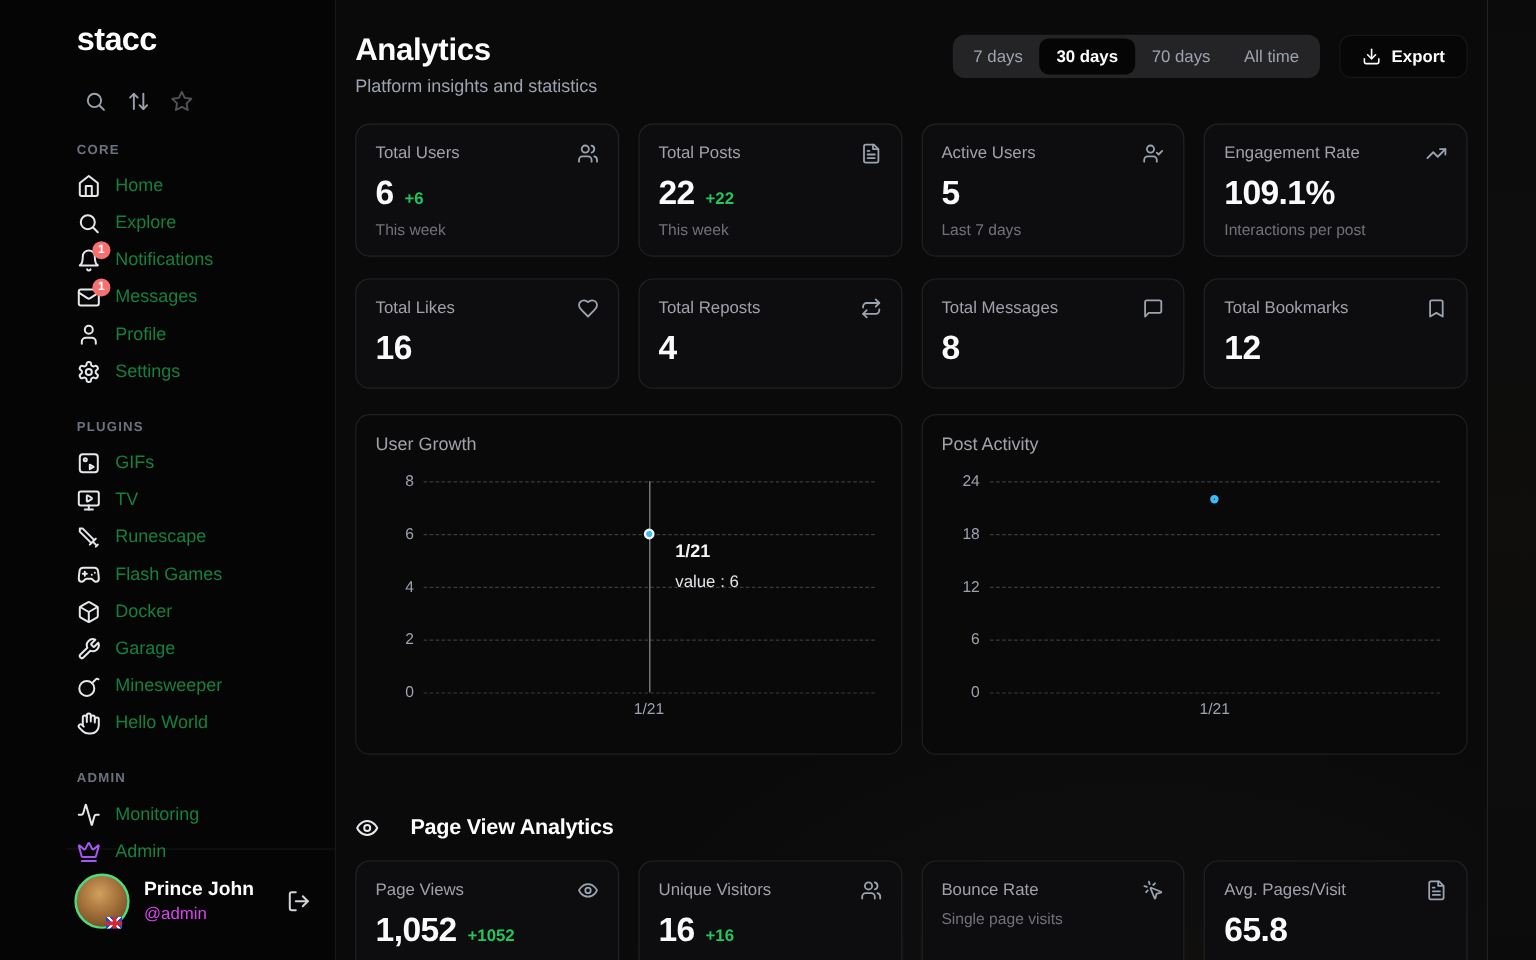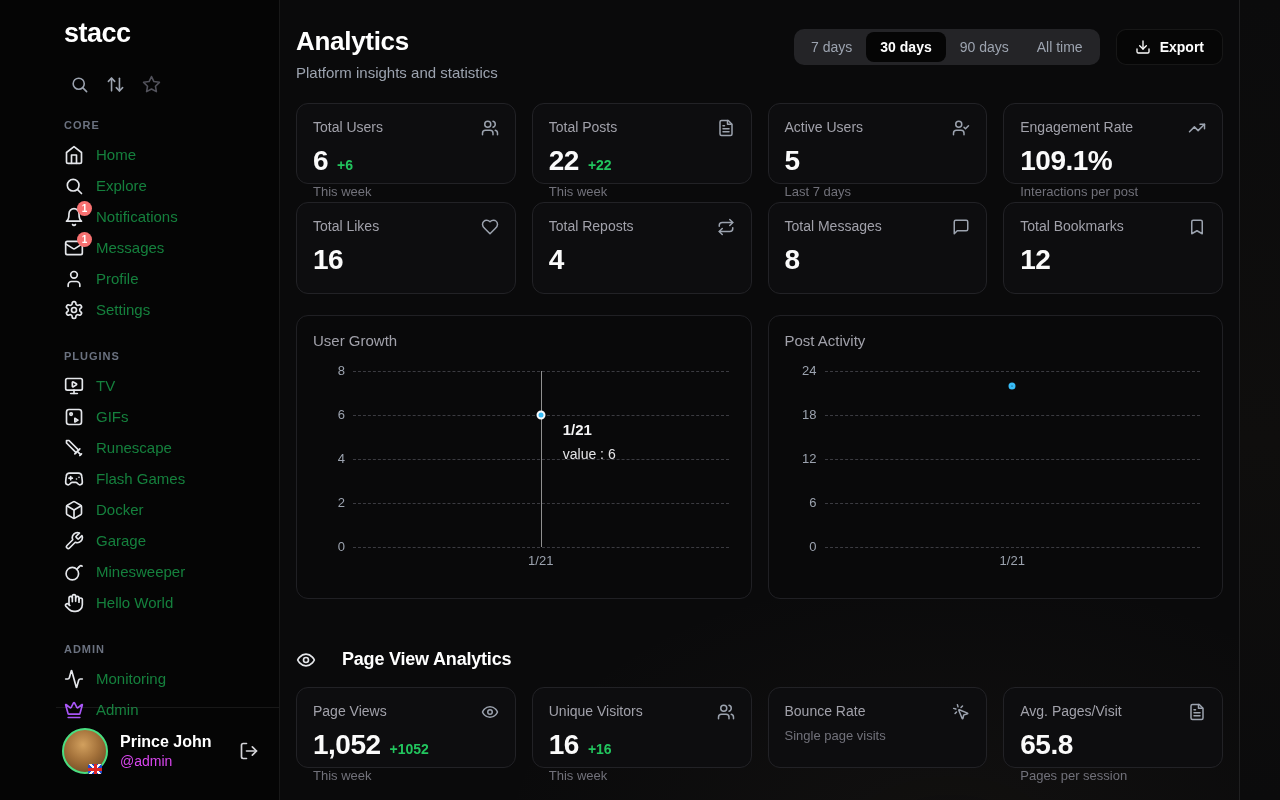--- a/index.html
+++ b/index.html
@@ -91,21 +91,21 @@
     padding:9px 18px; cursor:pointer;
   }
   .export-btn .icon { width:16px; height:16px; color:#fff; }
 
   .cards { display:grid; grid-template-columns:repeat(4,1fr); gap:16px; }
   .row1 { margin-top:22px; }
   .row2 { margin-top:18px; }
   .row3 { margin-top:17px; }
   .stat-card {
     background:#0d0d0f; border:1px solid #222226; border-radius:12px;
-    padding:15px 16px; height:81px;
+    padding:15px 16px; height:111px;
   }
   .stat-card.compact { height:92px; }
   .card-top { display:flex; justify-content:space-between; align-items:flex-start; }
   .card-label { font-size:14px; font-weight:500; color:#a1a1aa; }
   .card-icon { width:18px; height:18px; color:#9ca3af; }
   .value-row { display:flex; align-items:baseline; margin-top:9px; }
   .card-value { font-size:28px; font-weight:800; color:#fafafa; letter-spacing:-0.5px; line-height:1.1; }
   .card-delta { margin-left:9px; font-size:14px; font-weight:700; color:#22c55e; }
   .card-sub { margin-top:7px; font-size:13px; color:#71717a; }
 
@@ -232,37 +232,37 @@
           </svg>
         </span>
       <span class="label">Settings</span>
     </div>
 
     <div class="nav-section-label">PLUGINS</div>
 
     <div class="nav-item">
       <span class="icon">
           <svg viewBox="0 0 24 24" fill="none" stroke="currentColor" stroke-width="2" stroke-linecap="round" stroke-linejoin="round">
+            <rect x="3" y="3" width="18" height="18" rx="3"></rect>
+            <circle cx="8.5" cy="8.5" r="1.5"></circle>
+            <path d="M13 13.5v4.5l3.8-2.25z"></path>
+          </svg>
+        </span>
+      <span class="label">GIFs</span>
+    </div>
+    <div class="nav-item">
+      <span class="icon">
+          <svg viewBox="0 0 24 24" fill="none" stroke="currentColor" stroke-width="2" stroke-linecap="round" stroke-linejoin="round">
             <rect x="2" y="3" width="20" height="14" rx="2"></rect>
             <path d="M10 7.75a.75.75 0 0 1 1.14-.64l3.67 2.25a.75.75 0 0 1 0 1.28l-3.67 2.25a.75.75 0 0 1-1.14-.64z"></path>
             <path d="M12 17v4"></path>
             <path d="M8 21h8"></path>
           </svg>
         </span>
       <span class="label">TV</span>
-    </div>
-    <div class="nav-item">
-      <span class="icon">
-          <svg viewBox="0 0 24 24" fill="none" stroke="currentColor" stroke-width="2" stroke-linecap="round" stroke-linejoin="round">
-            <rect x="3" y="3" width="18" height="18" rx="3"></rect>
-            <circle cx="8.5" cy="8.5" r="1.5"></circle>
-            <path d="M13 13.5v4.5l3.8-2.25z"></path>
-          </svg>
-        </span>
-      <span class="label">GIFs</span>
     </div>
     <div class="nav-item">
       <span class="icon">
           <svg viewBox="0 0 24 24" fill="none" stroke="currentColor" stroke-width="2" stroke-linecap="round" stroke-linejoin="round">
             <polyline points="14.5 17.5 3 6 3 3 6 3 17.5 14.5"></polyline>
             <line x1="13" y1="19" x2="19" y2="13"></line>
             <line x1="16" y1="16" x2="20" y2="20"></line>
             <line x1="19" y1="21" x2="21" y2="19"></line>
           </svg>
         </span>
@@ -365,21 +365,21 @@
 <main class="main">
   <div class="main-header">
     <div>
       <h1 class="page-title">Analytics</h1>
       <div class="page-subtitle">Platform insights and statistics</div>
     </div>
     <div class="header-controls">
       <div class="range-group">
         <button class="range-btn">7 days</button>
         <button class="range-btn active">30 days</button>
-        <button class="range-btn">90 days</button>
+        <button class="range-btn">70 days</button>
         <button class="range-btn">All time</button>
       </div>
       <button class="export-btn">
         <span class="icon">
             <svg viewBox="0 0 24 24" fill="none" stroke="currentColor" stroke-width="2" stroke-linecap="round" stroke-linejoin="round">
               <path d="M21 15v4a2 2 0 0 1-2 2H5a2 2 0 0 1-2-2v-4"></path>
               <polyline points="7 10 12 15 17 10"></polyline>
               <line x1="12" y1="15" x2="12" y2="3"></line>
             </svg>
           </span>

